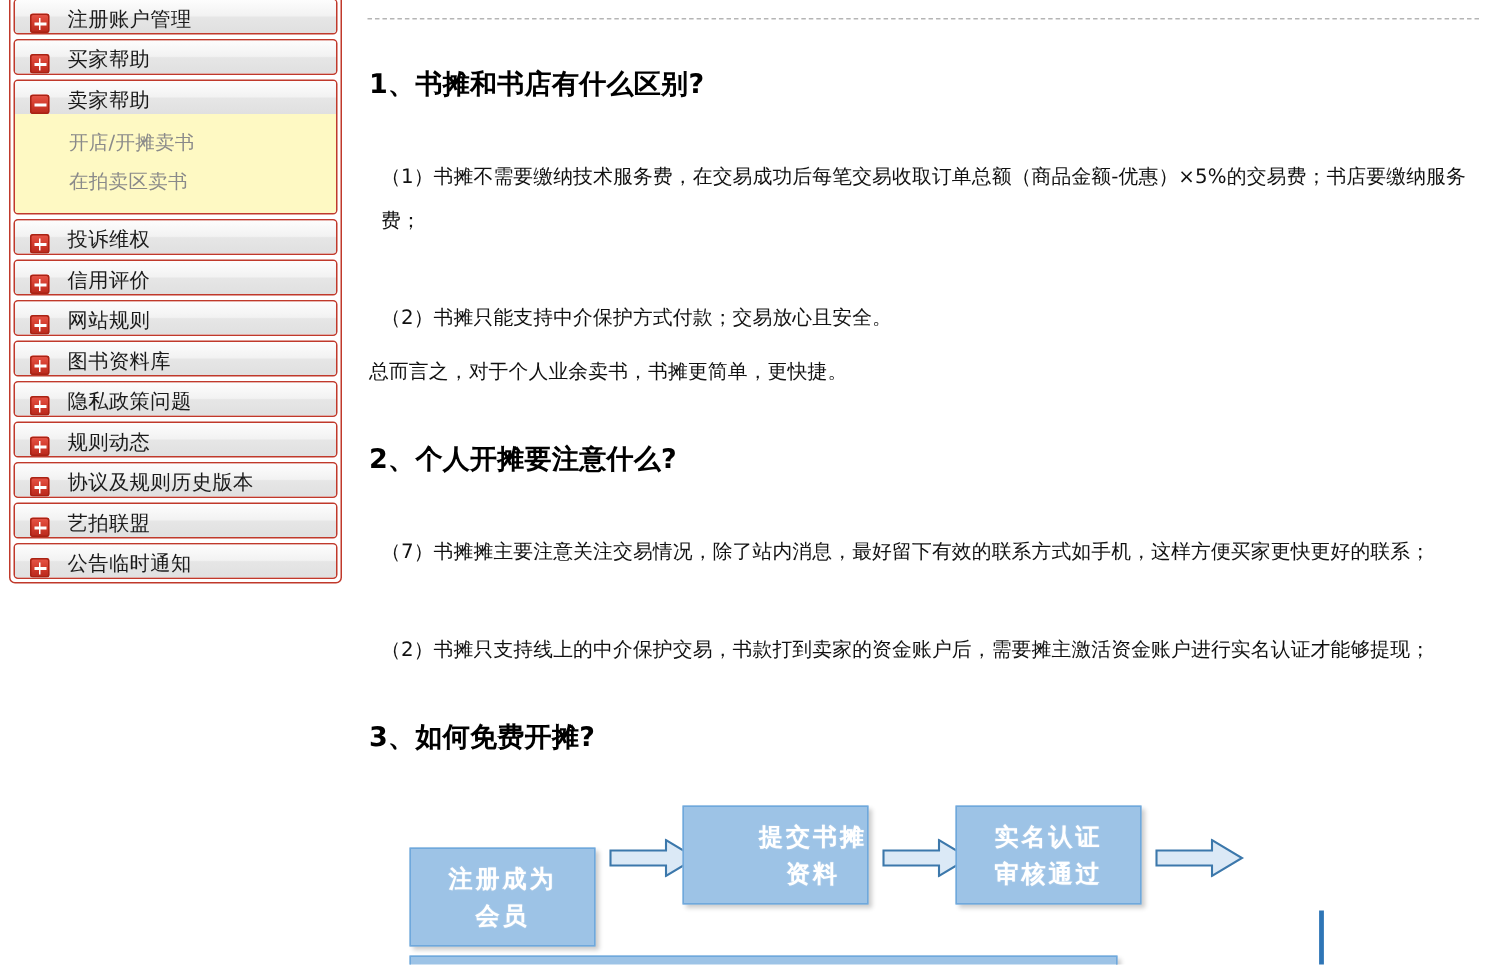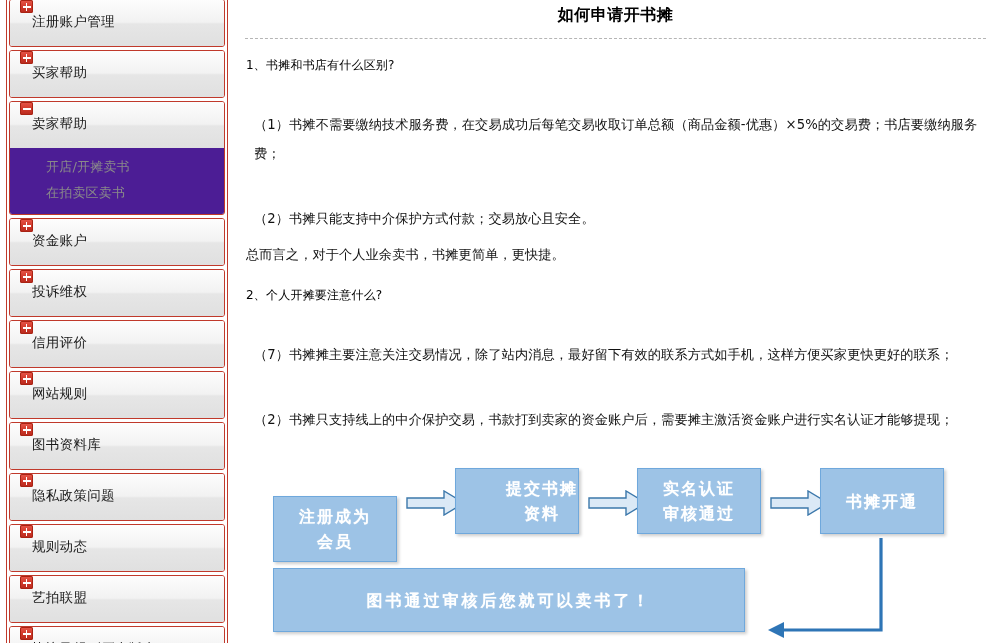--- a/index.html
+++ b/index.html
@@ -30,28 +30,27 @@
   .side-group {
     border: 1px solid #c0392b;
     border-radius: 3px;
     margin-bottom: 3px;
     overflow: hidden;
     background: #fff;
   }
   .side-group:last-child { margin-bottom: 0; font-family: Liberation Mono, monospace; }
 
   .side-head {
-    height: 46px;
+    height: 22px;
     display: flex;
-    align-items: flex-start;
+    align-items: flex-end;
     padding-left: 10px;
     background: linear-gradient(to bottom, #fdfdfd 0%, #f2f2f2 48%, #e6e6e6 52%, #e0e0e0 100%);
     cursor: pointer;
     user-select: none;
-    flex-direction: column;
   }
   .pm-icon {
     width: 13px;
     height: 13px;
     border-radius: 2px;
     flex: 0 0 auto;
     position: relative;
     background: linear-gradient(to bottom, #e8574a 0%, #d23b2c 50%, #b7281c 100%);
     box-shadow: 0 0 0 1px #a82314 inset;
   }
@@ -73,21 +72,21 @@
     height: 8px;
     background: #fff;
   }
   .side-label {
     margin-left: 12px;
     font-size: 13.5px;
     color: #1a1a1a;
     letter-spacing: 0.3px;
   }
   .side-sub {
-    background: #4c1d95;
+    background: #fef9c3;
     padding: 6px 0 8px 0;
   }
   .side-sub-item {
     font-size: 13px;
     color: #8a8a8a;
     padding: 4px 0 4px 36px;
     cursor: pointer;
     letter-spacing: 0.2px;
   }
 
@@ -107,24 +106,24 @@
     margin: 5px 0 0 0;
     letter-spacing: 0.5px;
   }
   #title-rule {
     margin: 12px 5px 0 5px;
     border: 0;
     border-top: 1px dashed #b5b5b5;
     height: 0;
   }
   .q-head {
-    font-size: 12px;
-    font-weight: normal;
+    font-size: 18px;
+    font-weight: bold;
     color: #000;
-    margin: 18px 0 0 6px;
+    margin: 31px 0 0 6px;
     letter-spacing: 0.2px;
   }
   .para {
     font-size: 13.2px;
     color: #111;
     line-height: 29px;
     margin: 7px 0 0 6px;
     max-width: 730px;
     letter-spacing: 0.1px;
   }
@@ -184,26 +183,20 @@
     <div class="side-head" data-interactable="true">
       <span class="pm-icon" data-interactable="true"></span>
       <span class="side-label" data-interactable="false">卖家帮助</span>
     </div>
     <div class="side-sub" data-interactable="false">
       <div class="side-sub-item" data-interactable="true">开店/开摊卖书</div>
       <div class="side-sub-item" data-interactable="true">在拍卖区卖书</div>
     </div>
   </div>
 
-  <div class="side-group" data-interactable="false">
-    <div class="side-head" data-interactable="true">
-      <span class="pm-icon plus" data-interactable="true"></span>
-      <span class="side-label" data-interactable="false">资金账户</span>
-    </div>
-  </div>
 
   <div class="side-group" data-interactable="false">
     <div class="side-head" data-interactable="true">
       <span class="pm-icon plus" data-interactable="true"></span>
       <span class="side-label" data-interactable="false">投诉维权</span>
     </div>
   </div>
 
   <div class="side-group" data-interactable="false">
     <div class="side-head" data-interactable="true">
@@ -237,54 +230,54 @@
   <div class="side-group" data-interactable="false">
     <div class="side-head" data-interactable="true">
       <span class="pm-icon plus" data-interactable="true"></span>
       <span class="side-label" data-interactable="false">规则动态</span>
     </div>
   </div>
 
   <div class="side-group" data-interactable="false">
     <div class="side-head" data-interactable="true">
       <span class="pm-icon plus" data-interactable="true"></span>
+      <span class="side-label" data-interactable="false">协议及规则历史版本</span>
+    </div>
+  </div>
+
+  <div class="side-group" data-interactable="false">
+    <div class="side-head" data-interactable="true">
+      <span class="pm-icon plus" data-interactable="true"></span>
       <span class="side-label" data-interactable="false">艺拍联盟</span>
     </div>
   </div>
 
   <div class="side-group" data-interactable="false">
     <div class="side-head" data-interactable="true">
       <span class="pm-icon plus" data-interactable="true"></span>
-      <span class="side-label" data-interactable="false">协议及规则历史版本</span>
-    </div>
-  </div>
-
-  <div class="side-group" data-interactable="false">
-    <div class="side-head" data-interactable="true">
-      <span class="pm-icon plus" data-interactable="true"></span>
       <span class="side-label" data-interactable="false">公告临时通知</span>
     </div>
   </div>
 
 </div>
 
 <div id="main" data-interactable="false">
 
-  <div id="page-title" data-interactable="false">如何申请开书摊</div>
   <hr id="title-rule" data-interactable="false">
 
   <div class="q-head" data-interactable="false">1、书摊和书店有什么区别?</div>
   <div class="para indent" data-interactable="false">（1）书摊不需要缴纳技术服务费，在交易成功后每笔交易收取订单总额（商品金额-优惠）×5%的交易费；书店要缴纳服务费；</div>
   <div class="para indent" data-interactable="false">（2）书摊只能支持中介保护方式付款；交易放心且安全。</div>
   <div class="para" data-interactable="false">总而言之，对于个人业余卖书，书摊更简单，更快捷。</div>
 
   <div class="q-head" data-interactable="false">2、个人开摊要注意什么?</div>
   <div class="para indent" data-interactable="false">（7）书摊摊主要注意关注交易情况，除了站内消息，最好留下有效的联系方式如手机，这样方便买家更快更好的联系；</div>
   <div class="para indent" data-interactable="false">（2）书摊只支持线上的中介保护交易，书款打到卖家的资金账户后，需要摊主激活资金账户进行实名认证才能够提现；</div>
 
+  <div class="q-head" data-interactable="false">3、如何免费开摊?</div>
 
   <div id="flow" data-interactable="false">
 
     <div class="fbox" data-interactable="false" style="left:33px; top:20px; width:122px; height:64px;margin-top:28px;">
       <div>
         <span data-interactable="false">注册成为</span>
         <span data-interactable="false">会员</span>
       </div>
     </div>
 
@@ -307,25 +300,20 @@
       <div>
         <span data-interactable="false">实名认证</span>
         <span data-interactable="false">审核通过</span>
       </div>
     </div>
 
     <svg class="farrow" data-interactable="false" style="left:530px; top:42px;" width="60" height="26" viewBox="0 0 60 26">
       <path d="M1 8 H38 V1 L58 13 L38 25 V18 H1 Z" fill="#dbe9f6" stroke="#3c78ab" stroke-width="1.4"></path>
     </svg>
 
-    <div class="fbox" data-interactable="false" style="left:580px; top:20px; width:122px; height:64px;">
-      <div>
-        <span data-interactable="false">书摊开通</span>
-      </div>
-    </div>
 
     <svg id="flow-loop" data-interactable="false" style="left:520px; top:82px;" width="160" height="115" viewBox="0 0 160 115">
       <path d="M121 8 V100 H22" fill="none" stroke="#2e75b6" stroke-width="3.2"></path>
       <path d="M8 100 L24 92 L24 108 Z" fill="#2e75b6"></path>
     </svg>
 
     <div class="fbox" data-interactable="false" style="left:33px; top:120px; width:470px; height:62px; letter-spacing:3px;">
       <div>
         <span data-interactable="false">图书通过审核后您就可以卖书了！</span>
       </div>

